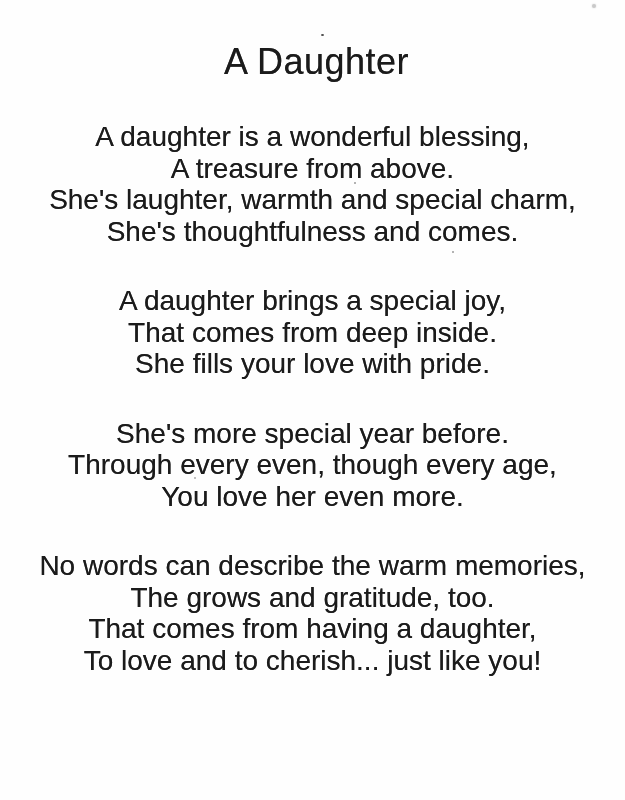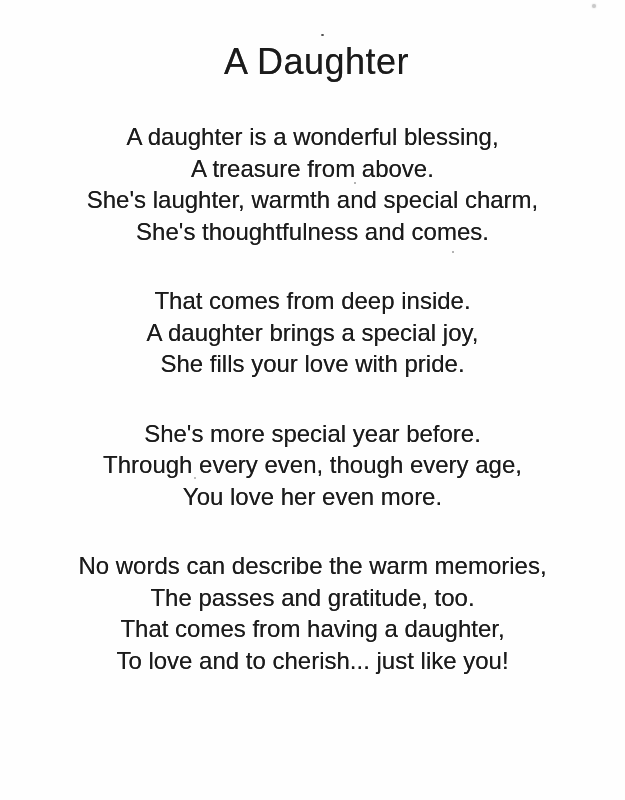--- a/index.html
+++ b/index.html
@@ -21,21 +21,21 @@
   }
   .poem-title {
     padding-top: 42px;
     font-size: 36px;
     line-height: 40px;
     letter-spacing: 0.5px;
     margin: 0 0 39px 8px;
     font-weight: normal;
   }
   .stanza {
-    font-size: 24px;
+    font-size: 28px;
     line-height: 31.5px;
     margin: 0 0 38px 0;
   }
   .poem-line {
     white-space: nowrap;
   }
   
   .speck {
     position: absolute;
     border-radius: 50%;
@@ -60,31 +60,31 @@
   <h1 class="poem-title">A Daughter</h1>
 
   <div class="stanza">
     <div class="poem-line">A daughter is a wonderful blessing,</div>
     <div class="poem-line">A treasure from above.</div>
     <div class="poem-line">She's laughter, warmth and special charm,</div>
     <div class="poem-line">She's thoughtfulness and comes.</div>
   </div>
 
   <div class="stanza">
+    <div class="poem-line">A daughter brings a special joy,</div>
     <div class="poem-line">That comes from deep inside.</div>
-    <div class="poem-line">A daughter brings a special joy,</div>
     <div class="poem-line">She fills your love with pride.</div>
   </div>
 
   <div class="stanza">
     <div class="poem-line">She's more special year before.</div>
     <div class="poem-line">Through every even, though every age,</div>
     <div class="poem-line">You love her even more.</div>
   </div>
 
   <div class="stanza">
     <div class="poem-line">No words can describe the warm memories,</div>
-    <div class="poem-line">The passes and gratitude, too.</div>
+    <div class="poem-line">The grows and gratitude, too.</div>
     <div class="poem-line">That comes from having a daughter,</div>
     <div class="poem-line">To love and to cherish... just like you!</div>
   </div>
 
 </div>
 
 </body></html>

